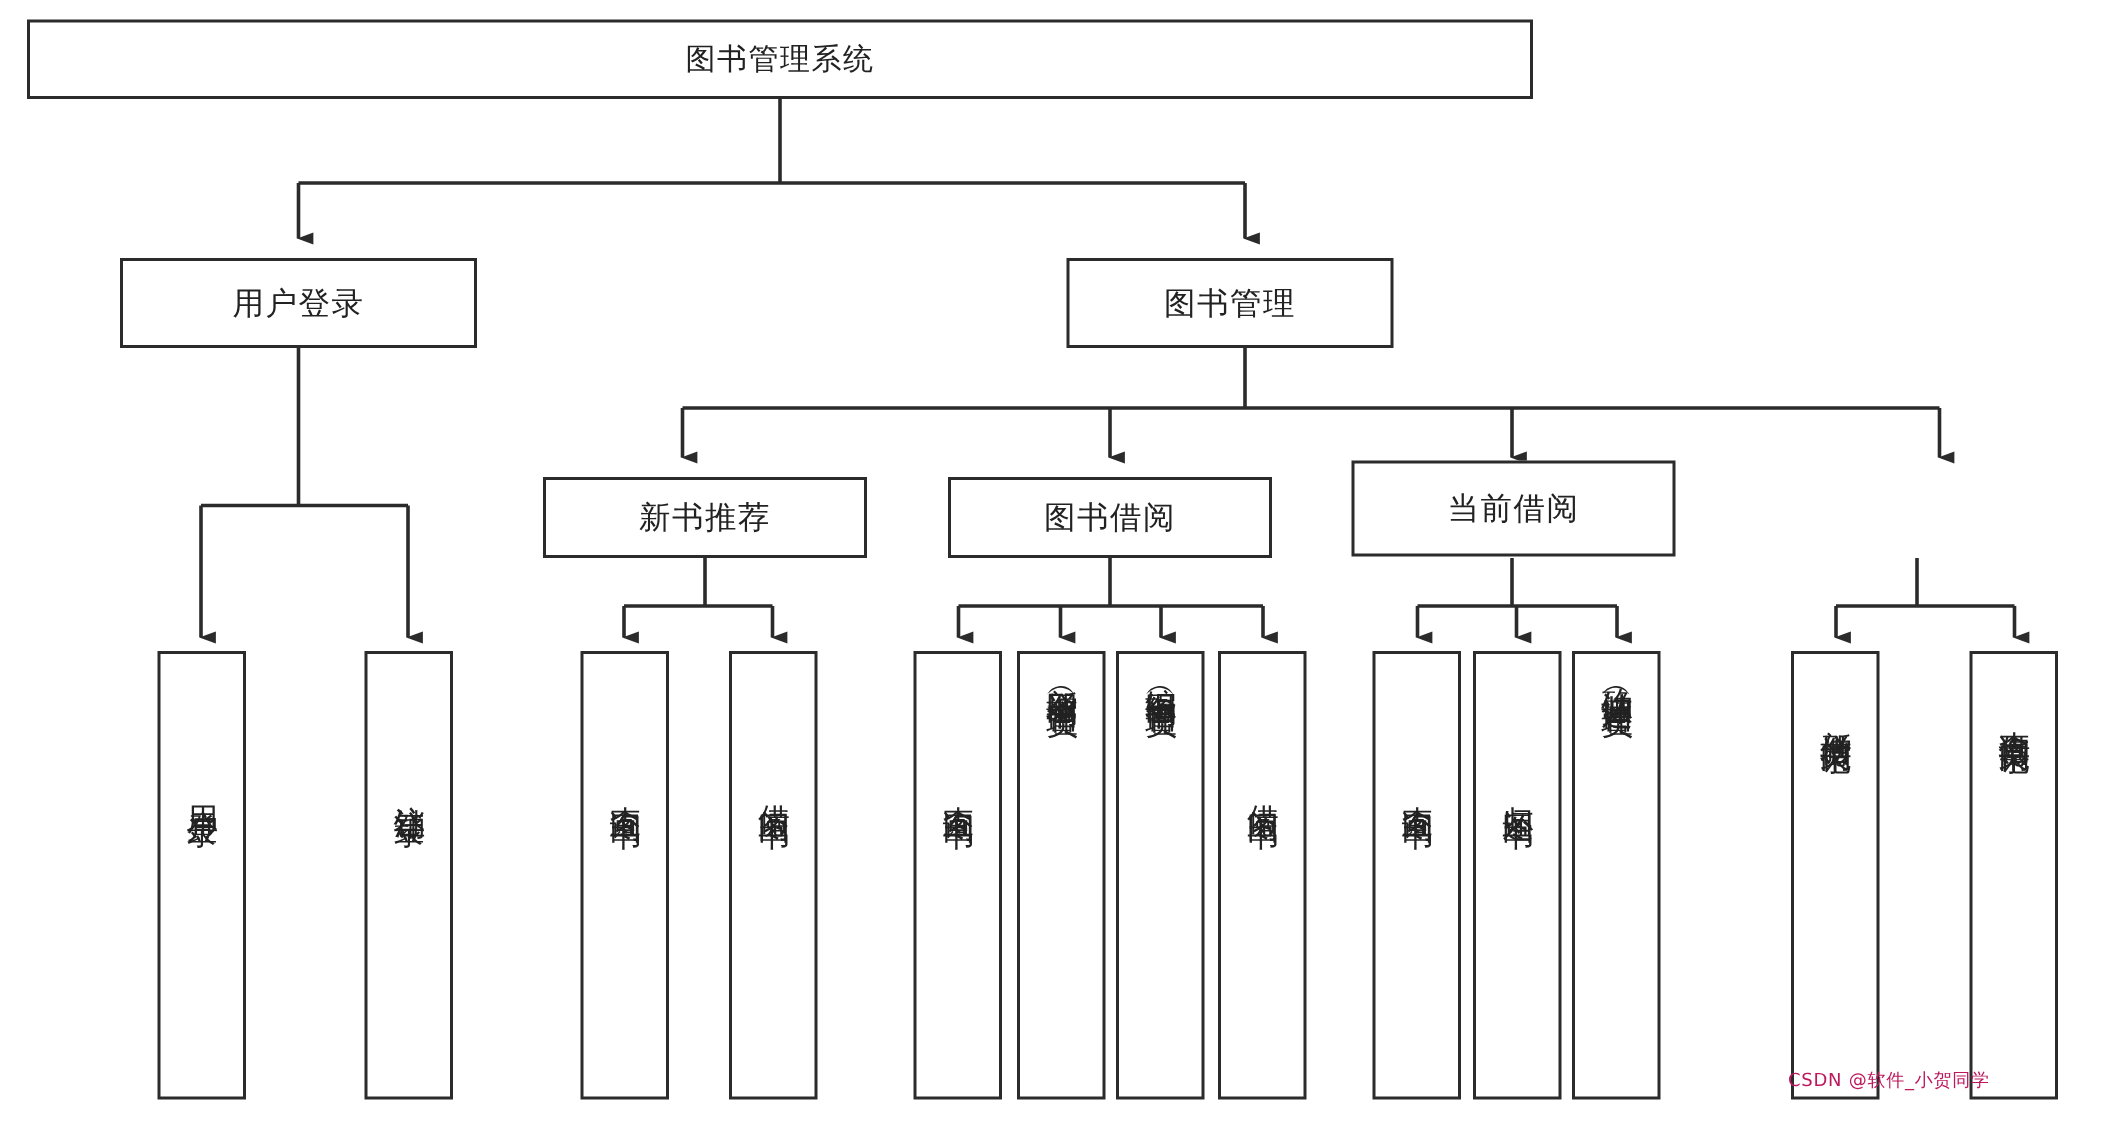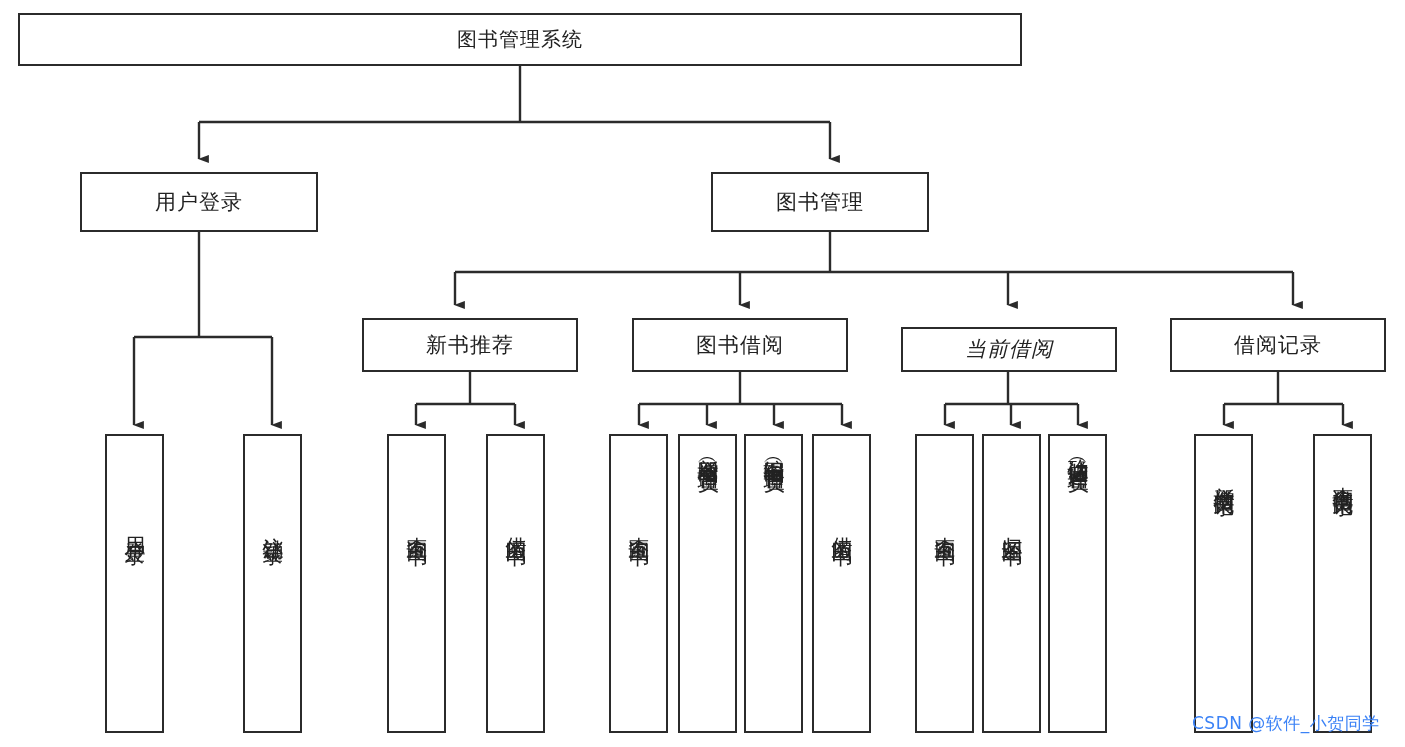--- a/index.html
+++ b/index.html
@@ -65,22 +65,22 @@
     line-height: 1;
     white-space: nowrap;
   }
   .node.vert.tall .label {
     letter-spacing: 2px;
   }
   .watermark {
     position: absolute;
     left: 1192px;
     top: 712px;
-    font-size: 17px;
-    color: #3b82f6;
+    font-size: 12px;
+    color: #be185d;
     letter-spacing: 0.5px;
     white-space: nowrap;
     z-index: 5;
     font-family: "DejaVu Sans", "Liberation Sans", sans-serif;
   }
 </style>
 </head>
 <body>
 
 <div id="diagram">
@@ -147,25 +147,22 @@
   <div class="node horiz" style="left:711px; top:172px; width:218px; height:60px;">
     <span class="label">图书管理</span>
   </div>
 
   <div class="node horiz" style="left:632px; top:318px; width:216px; height:54px;">
     <span class="label">图书借阅</span>
   </div>
   <div class="node horiz" style="left:362px; top:318px; width:216px; height:54px;">
     <span class="label">新书推荐</span>
   </div>
-  <div class="node horiz" style="left:901px; top:327px; width:216px; height:45px;font-style:italic;">
+  <div class="node horiz" style="left:901px; top:307px; width:216px; height:64px;">
     <span class="label">当前借阅</span>
-  </div>
-  <div class="node horiz" style="left:1170px; top:318px; width:216px; height:54px;">
-    <span class="label">借阅记录</span>
   </div>
 
   <div class="node vert" style="left:105px; top:434px; width:59px; height:299px; padding-top:84px;">
     <span class="label">用户登录</span>
   </div>
   <div class="node vert" style="left:243px; top:434px; width:59px; height:299px; padding-top:84px;">
     <span class="label">注销登录</span>
   </div>
 
   <div class="node vert" style="left:387px; top:434px; width:59px; height:299px; padding-top:84px;">

